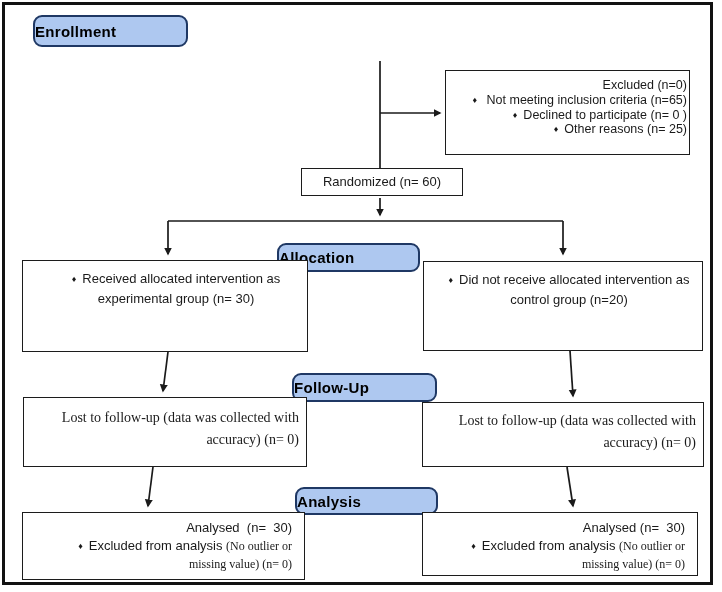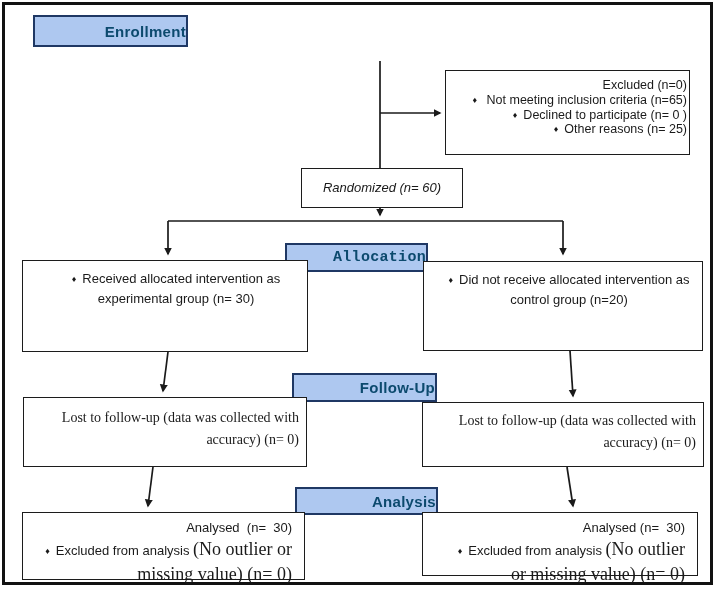--- a/index.html
+++ b/index.html
@@ -10,46 +10,46 @@
   .frame{
     position:absolute;left:2px;top:2px;width:711px;height:583px;
     border:3px solid #111111;box-sizing:border-box;
   }
   .box{
     position:absolute;background:#ffffff;border:1.5px solid #1c1c1c;
     box-sizing:border-box;font-size:13px;line-height:1.35;
   }
   .badge{
     position:absolute;background:#aec8f0;border:2px solid #1f3864;
-    border-radius:0;box-sizing:border-box;
-    display:flex;align-items:center;justify-content:flex-end;
-    color:#0c4a6e;font-weight:bold;font-size:15px;letter-spacing:0.3px;
+    border-radius:9px;box-sizing:border-box;
+    display:flex;align-items:center;justify-content:flex-start;
+    color:#000000;font-weight:bold;font-size:15px;letter-spacing:0.3px;
   }
   .center{text-align:center;}
   .right{text-align:right;}
   .serif{font-family:"Liberation Serif",serif;}
   .bullet{font-size:9px;margin-right:6px;position:relative;top:-1px;}
   .pre{white-space:pre-wrap;}
   svg.connectors{position:absolute;left:0;top:0;pointer-events:none;}
 
   
   #badge-enrollment{left:33px;top:15px;width:155px;height:32px;}
   #box-assessed{left:280px;top:23px;width:198px;height:38px;display:flex;align-items:center;justify-content:center;}
   #box-excluded{left:445px;top:70px;width:245px;height:85px;padding:7px 2px 0 6px;font-size:12.5px;line-height:1.18;}
-  #box-randomized{left:301px;top:168px;width:162px;height:40px;display:flex;align-items:center;justify-content:center;font-style:italic;}
-  #badge-allocation{left:285px;top:243px;width:143px;height:29px;font-family:Liberation Mono, monospace;}
+  #box-randomized{left:301px;top:168px;width:162px;height:28px;display:flex;align-items:center;justify-content:center;}
+  #badge-allocation{left:277px;top:243px;width:143px;height:29px;}
   #box-alloc-left{left:22px;top:260px;width:286px;height:92px;padding:8px 6px 0 28px;line-height:1.5;}
   #box-alloc-right{left:423px;top:261px;width:280px;height:90px;padding:8px 4px 0 16px;line-height:1.5;}
   #badge-followup{left:292px;top:373px;width:145px;height:29px;}
   #box-fu-left{left:23px;top:397px;width:284px;height:70px;padding:9px 7px 0 30px;font-size:14px;line-height:1.55;}
   #box-fu-right{left:422px;top:402px;width:282px;height:65px;padding:7px 7px 0 30px;font-size:14px;line-height:1.55;}
   #badge-analysis{left:295px;top:487px;width:143px;height:28px;}
   #box-an-left{left:22px;top:512px;width:283px;height:68px;padding:6px 12px 0 20px;line-height:1.4;}
   #box-an-right{left:422px;top:512px;width:276px;height:64px;padding:6px 12px 0 20px;line-height:1.4;}
-  .an-serif{font-size:18px;}
+  .an-serif{font-size:12px;}
 </style>
 </head>
 <body>
 
 <div id="canvas">
 
   <div class="frame"></div>
 
   <svg class="connectors" width="722" height="592" viewBox="0 0 722 592">
     <defs>

